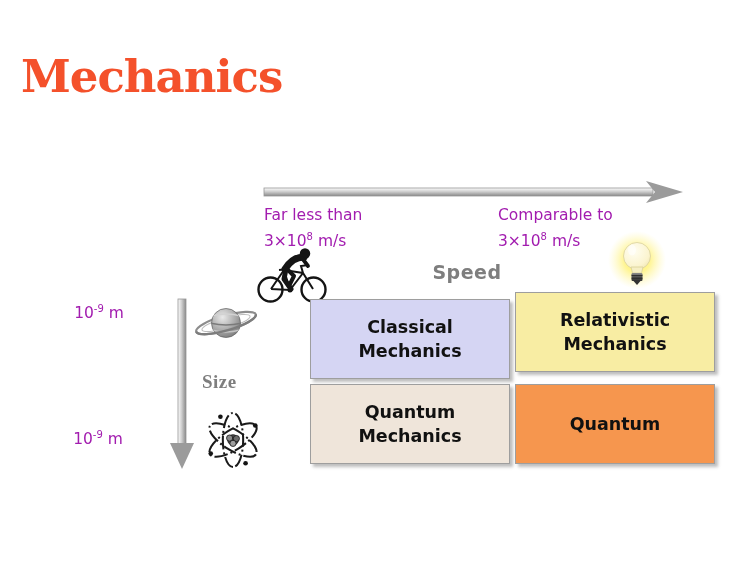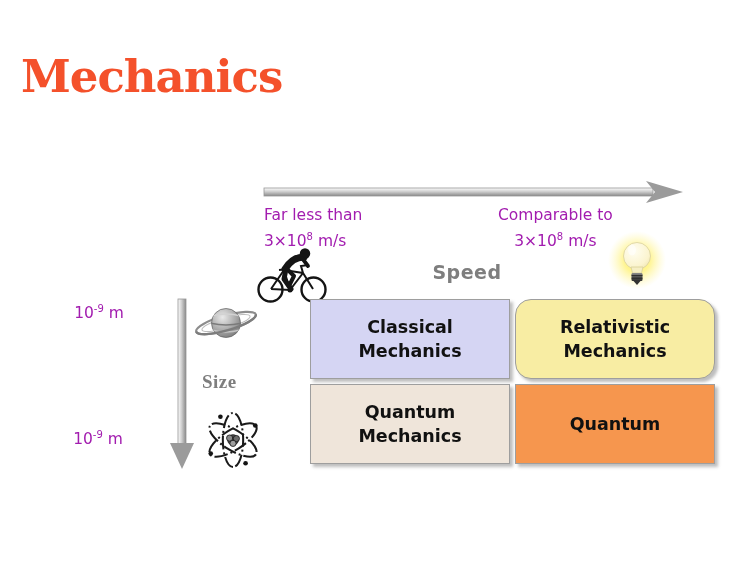--- a/index.html
+++ b/index.html
@@ -11,36 +11,36 @@
   
   .title{
     left:21px;top:50px;
     font-family:"DejaVu Serif","Liberation Serif",serif;
     font-weight:bold;font-size:45px;letter-spacing:-1px;
   }
   
   .endpoint{font-size:15.5px;line-height:21px;color:#a21caf;}
   .endpoint sup{font-size:10px;vertical-align:6px;}
   .ep-left1{left:264px;top:205px;text-align:left;}
-  .ep-right1{left:498px;top:205px;text-align:center;}
+  .ep-right1{left:498px;top:205px;text-align:left;}
   .ep-large{left:26px;top:298px;width:146px;text-align:center;}
   .ep-small{left:16px;top:424px;width:164px;text-align:center;}
   
   .axis-name{font-size:19px;font-weight:bold;color:#7e7e7e;letter-spacing:0.5px;}
   .axis-speed{left:429px;top:261px;width:76px;text-align:center;}
   .axis-size{left:202px;top:371px;width:60px;text-align:left;font-family:Liberation Serif, serif;}
   
   .cell{
     width:200px;height:80px;border:1px solid #9e9e9e;box-sizing:border-box;
     display:flex;align-items:center;justify-content:center;
     box-shadow:3px 3px 3px rgba(110,110,110,0.45);
     margin-left:48px;
   }
   .cell-label{font-size:17.5px;font-weight:bold;text-align:center;line-height:24px;color:#111;}
-  .c1{left:262px;top:299px;} .c2{left:467px;top:299px;border-radius:16px;}
+  .c1{left:262px;top:299px;} .c2{left:467px;top:292px;}
   .c3{left:262px;top:384px;} .c4{left:467px;top:384px;}
   svg{display:block;}
 </style>
 </head>
 <body>
 
 <div class="canvas">
 
   <div class="abs title" style="color: rgb(244, 81, 43);">Mechanics</div>
 

